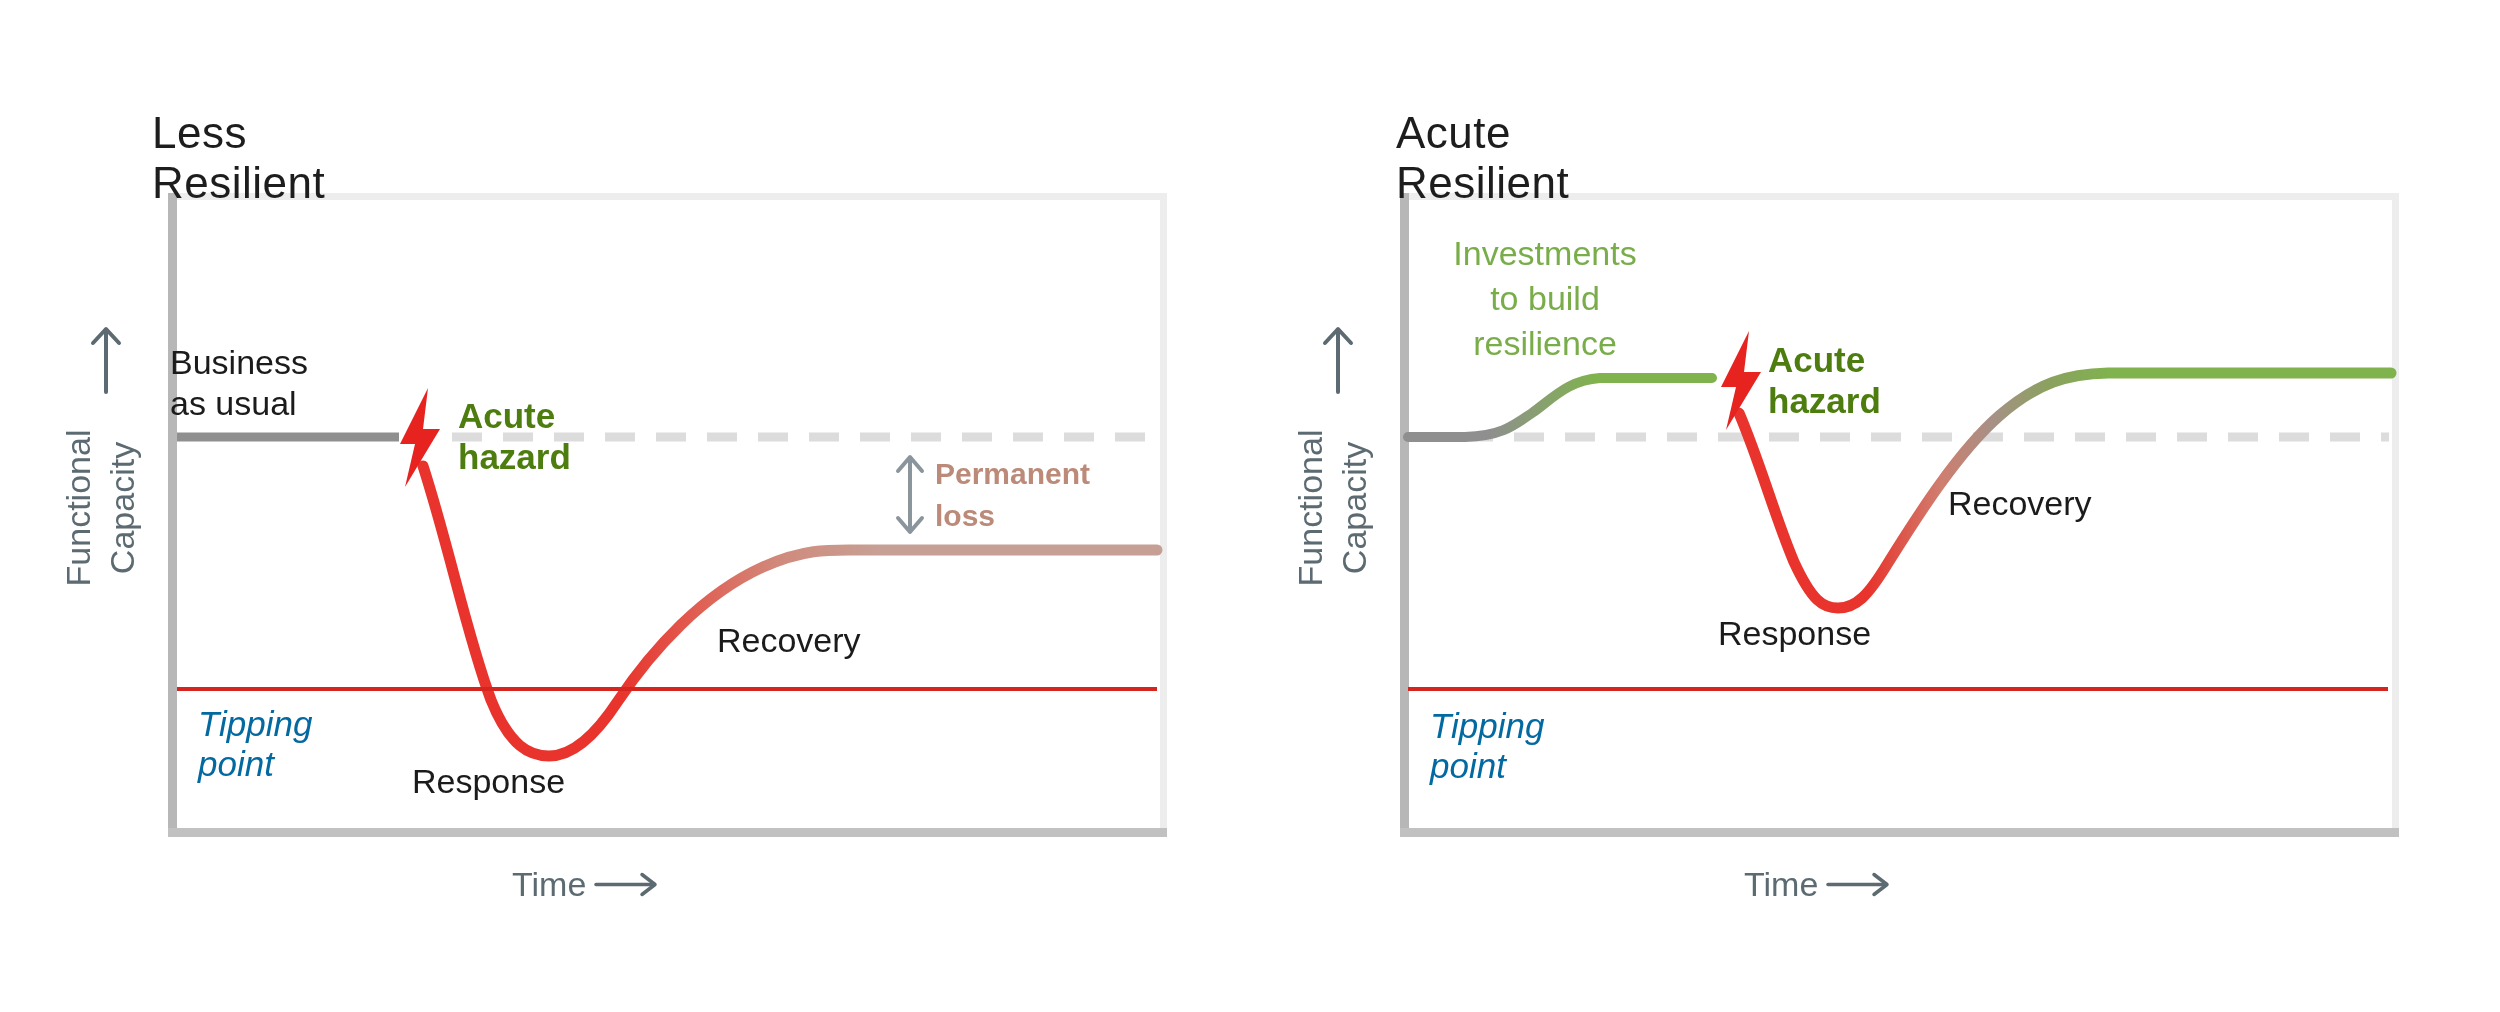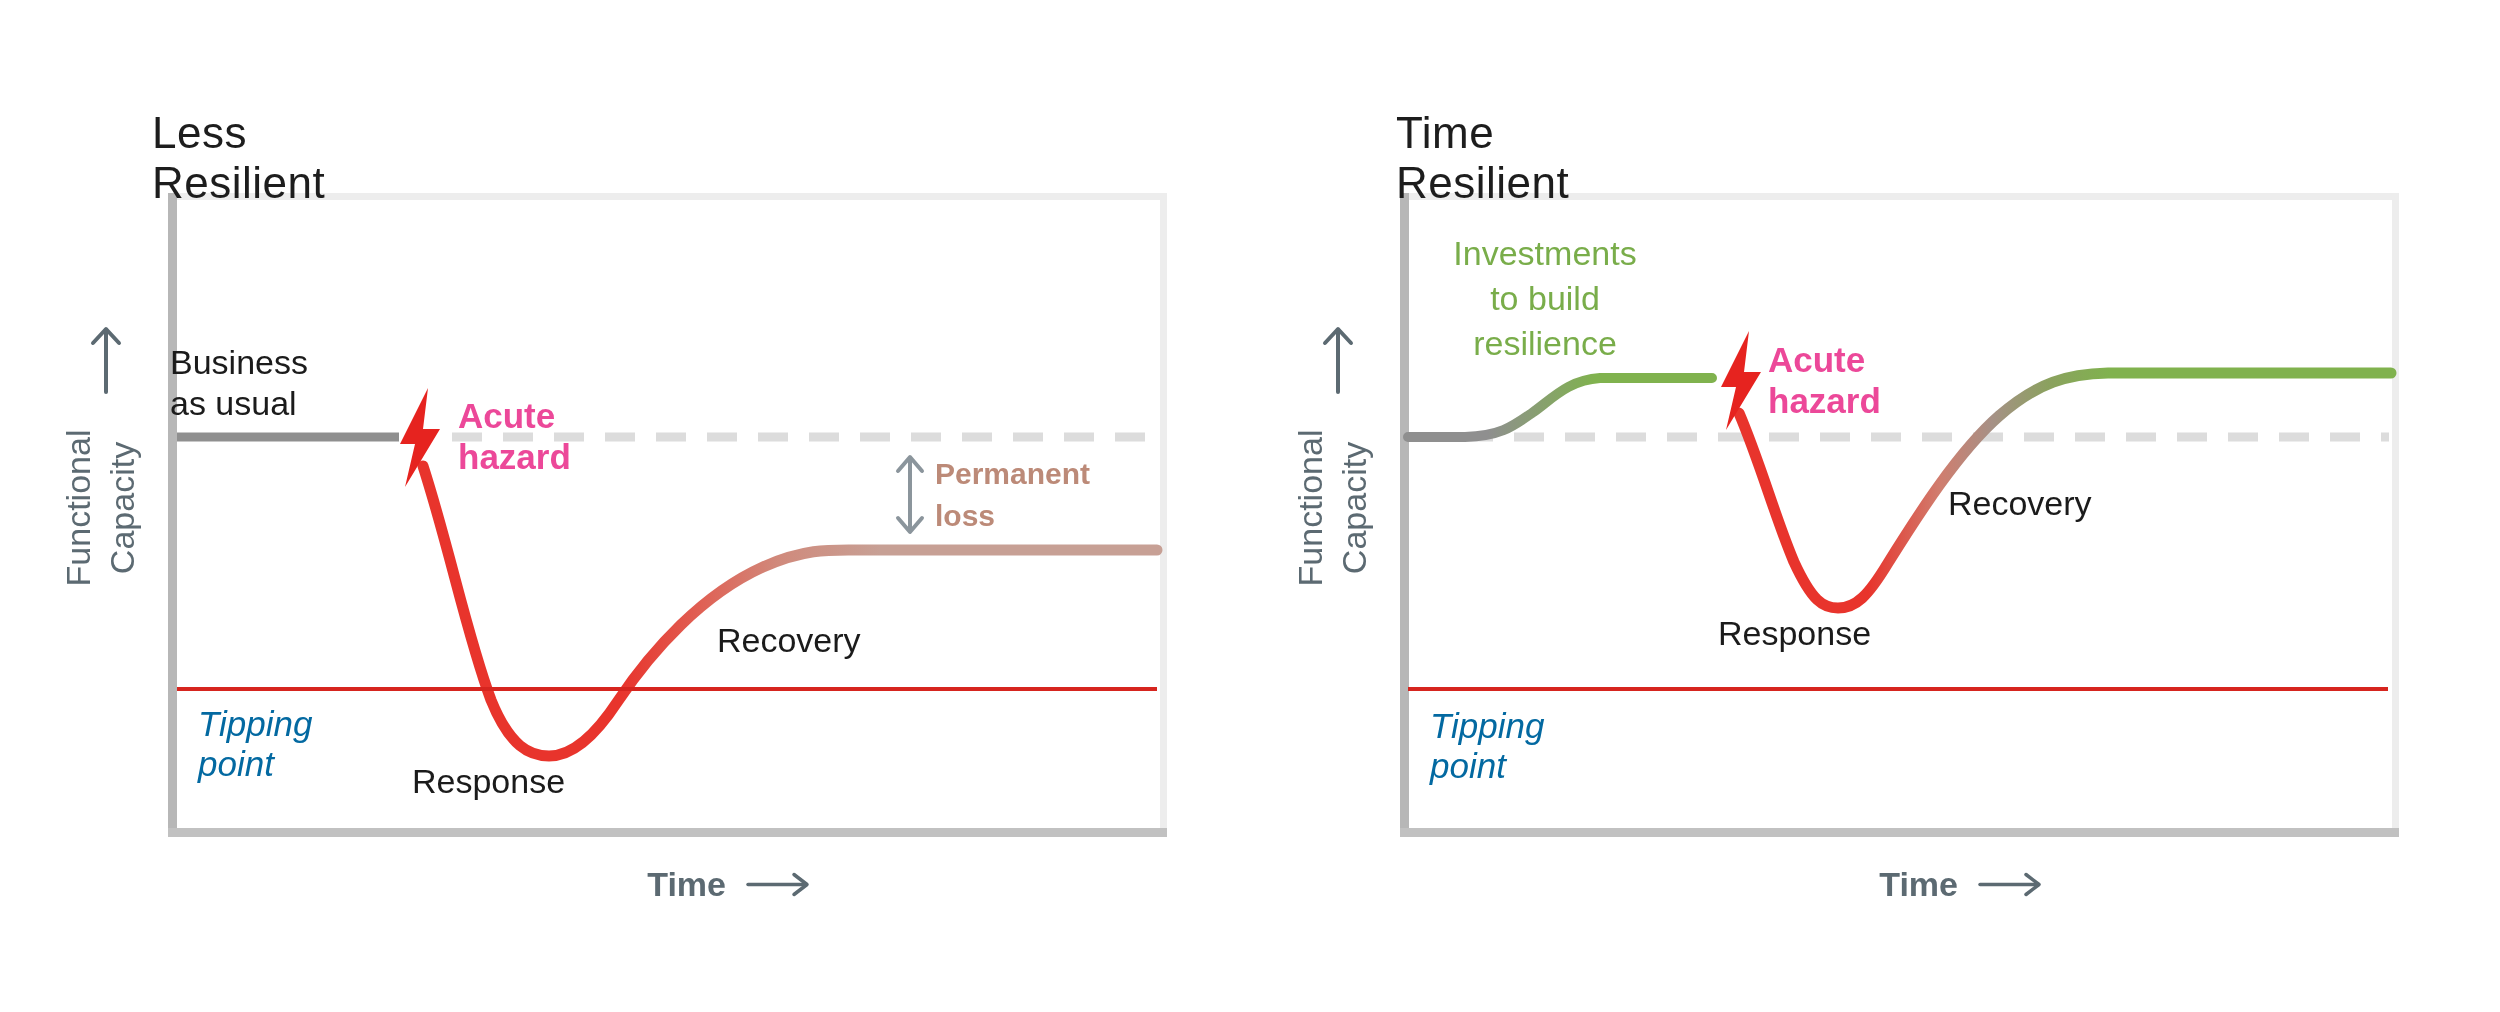--- a/index.html
+++ b/index.html
@@ -5,30 +5,30 @@
   html,body{margin:0;padding:0;background:#ffffff;}
   .canvas{
     position:relative;width:2500px;height:1012px;background:#ffffff;overflow:hidden;
     font-family:"Liberation Sans","DejaVu Sans",sans-serif;
   }
   .abs{position:absolute;}
   .pre{white-space:pre-line;}
   .title{font-size:44px;color:#1d1d1d;font-weight:400;letter-spacing:.5px;}
   .note{font-size:34px;line-height:41px;color:#1b1b1b;}
   .center{transform:translate(-50%,-50%);text-align:left;}
-  .red-bold{font-size:35px;line-height:41px;font-weight:700;color:#ec4899;}
+  .red-bold{font-size:35px;line-height:41px;font-weight:700;color:#4d7c0f;}
   .rose-bold{font-size:30px;line-height:42px;font-weight:700;color:#bc8a78;}
   .green-note{font-size:34px;line-height:45px;color:#79ad4a;text-align:center;}
   .tipping{font-size:35px;font-style:italic;color:#0369a1;}
   .ylabel{
     font-size:34px;line-height:44px;color:#5c6a72;text-align:center;width:320px;
     transform:translate(-50%,-50%) rotate(-90deg);
   }
-  .time-wrap{display:flex;align-items:center;gap:20px;justify-content:flex-end;
-    transform:translate(-50%,-50%);color:#5c6a72;font-size:34px;font-weight:bold;}
+  .time-wrap{display:flex;align-items:center;gap:8px;justify-content:flex-start;
+    transform:translate(-50%,-50%);color:#5c6a72;font-size:34px;}
   svg{display:block;}
 </style>
 </head>
 <body>
 
 <div class="canvas">
 
   <svg class="abs" style="left:0;top:0;" width="2500" height="1012" viewBox="0 0 2500 1012">
     <defs>
       <linearGradient id="gradL" gradientUnits="userSpaceOnUse" x1="520" y1="0" x2="880" y2="0">
@@ -124,21 +124,21 @@
       <svg width="66" height="26" viewBox="0 0 66 26">
         <g stroke="#5c6a72" stroke-width="3.5" fill="none" stroke-linecap="round" stroke-linejoin="round">
           <line x1="2" y1="13" x2="60" y2="13"></line>
           <polyline points="48,3 61,13 48,23"></polyline>
         </g>
       </svg>
     </div>
   </div>
 
   <div class="abs" style="left:0;top:0;width:0;height:0;">
-    <div class="abs title" style="left:1396px;top:108px;">Time Resilient</div>
+    <div class="abs title" style="left:1396px;top:108px;">Acute Resilient</div>
 
     <div class="abs ylabel pre" style="left:1332px;top:508px;">Functional
 Capacity</div>
 
     <div class="abs green-note pre center" style="left:1545px;top:298px;width:340px;text-align:center;">Investments
 to build
 resilience</div>
 
     <div class="abs red-bold pre" style="left:1768px;top:339px;">Acute
 hazard</div>

